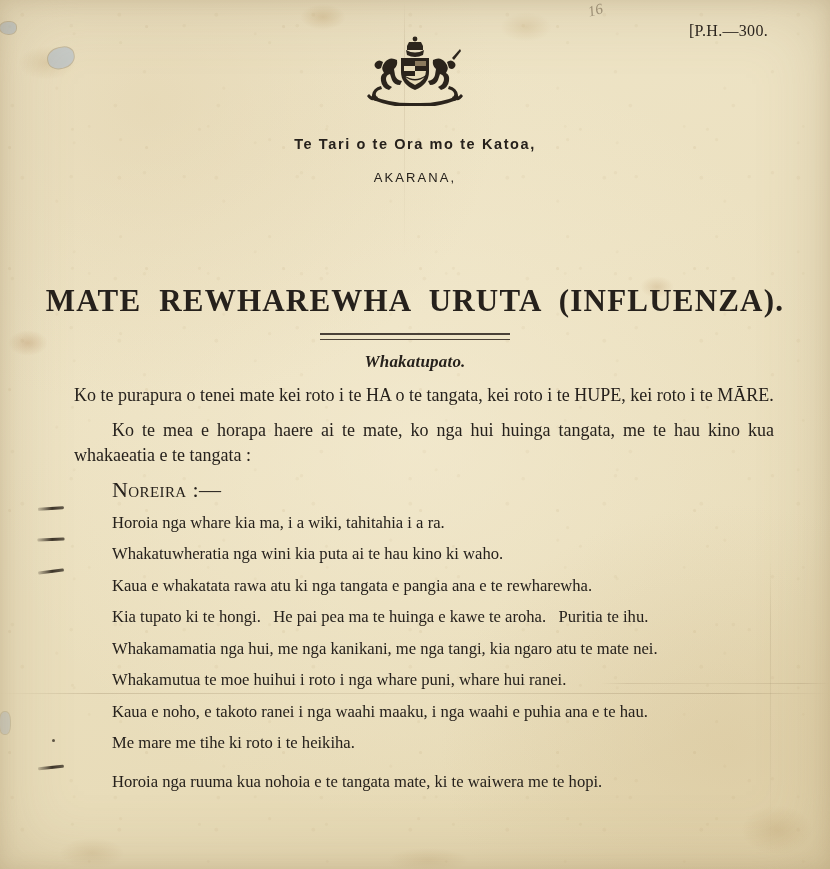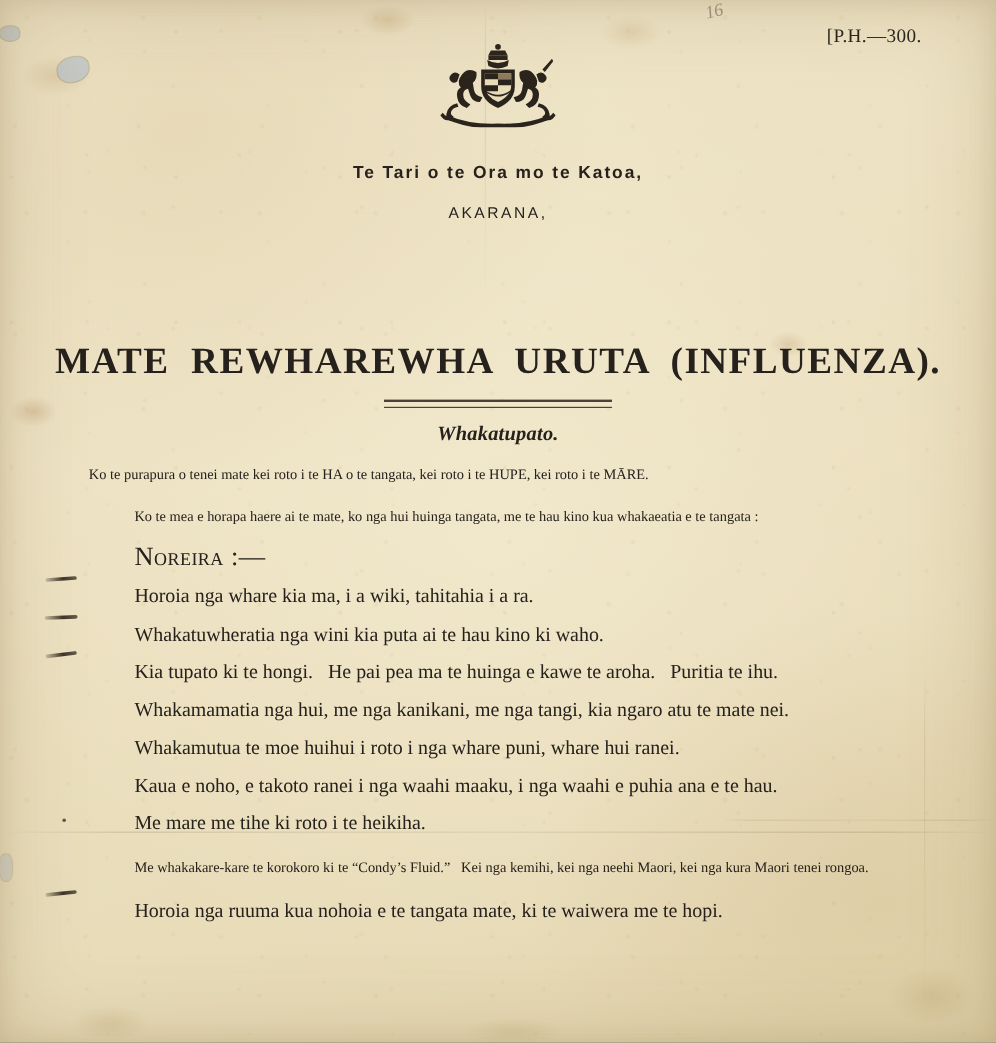--- a/index.html
+++ b/index.html
@@ -121,21 +121,21 @@
     letter-spacing: .2px;
   }
   .body {
     position: absolute;
     top: 383px;
     left: 74px;
     width: 700px;
   }
   p.para {
     margin: 0 0 2px 0;
-    font-size: 12px;
+    font-size: 18px;
     line-height: 25.5px;
     text-align: justify;
     text-justify: inter-word;
   }
   p.para.indent { text-indent: 38px; }
   p.line {
     margin: 0;
     font-size: 16.6px;
     line-height: 31.5px;
     text-indent: 38px;
@@ -258,20 +258,21 @@
       <span>Horoia nga whare kia ma, i a wiki, tahitahia i a ra.</span>
     </p>
 
     <p class="line rel">
       <span class="tick t2"></span>
       <span>Whakatuwheratia nga wini kia puta ai te hau kino ki waho.</span>
     </p>
 
     <p class="line rel">
       <span class="tick t3"></span>
+      <span>Kaua e whakatata rawa atu ki nga tangata e pangia ana e te rewharewha.</span>
     </p>
 
 
     <p class="line rel">
       <span>Kia tupato ki te hongi.  He pai pea ma te huinga e kawe te aroha.  Puritia te ihu.</span>
     </p>
 
     <p class="line rel">
       <span>Whakamamatia nga hui, me nga kanikani, me nga tangi, kia ngaro atu te mate nei.</span>
     </p>
@@ -282,21 +283,20 @@
 
     <p class="line rel">
       <span>Kaua e noho, e takoto ranei i nga waahi maaku, i nga waahi e puhia ana e te hau.</span>
     </p>
 
     <p class="line rel">
       <span class="dot"></span>
       <span>Me mare me tihe ki roto i te heikiha.</span>
     </p>
 
-    <p class="para indent" style="margin-top:9px; line-height:25.5px;">Me whakakare-kare te korokoro ki te “Condy’s Fluid.”  Kei nga kemihi, kei nga neehi Maori, kei nga kura Maori tenei rongoa.</p>
 
     <p class="line rel" style="margin-top:7px;">
       <span class="tick t4"></span>
       <span>Horoia nga ruuma kua nohoia e te tangata mate, ki te waiwera me te hopi.</span>
     </p>
 
   </div>
 
   <div class="vignette"></div>
 </div>

